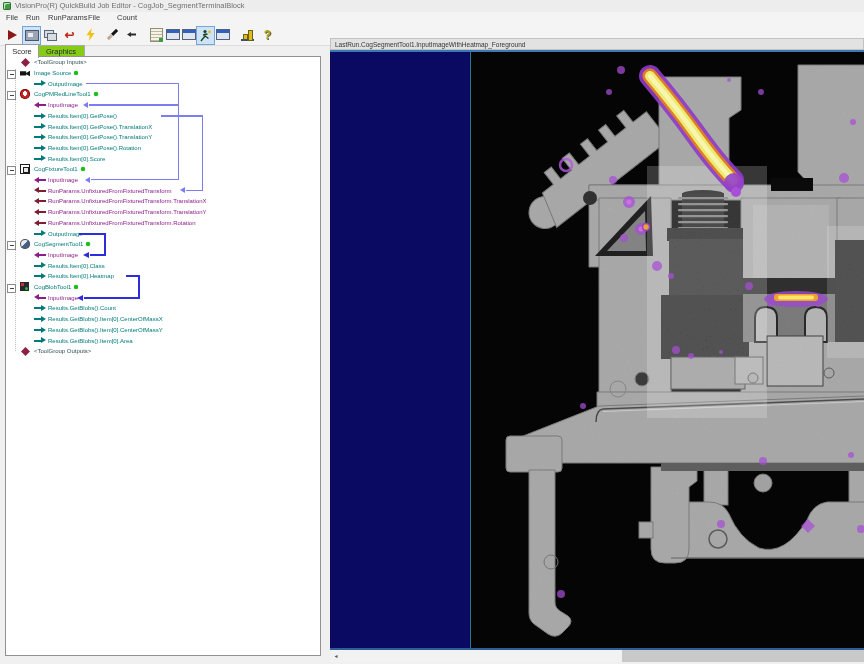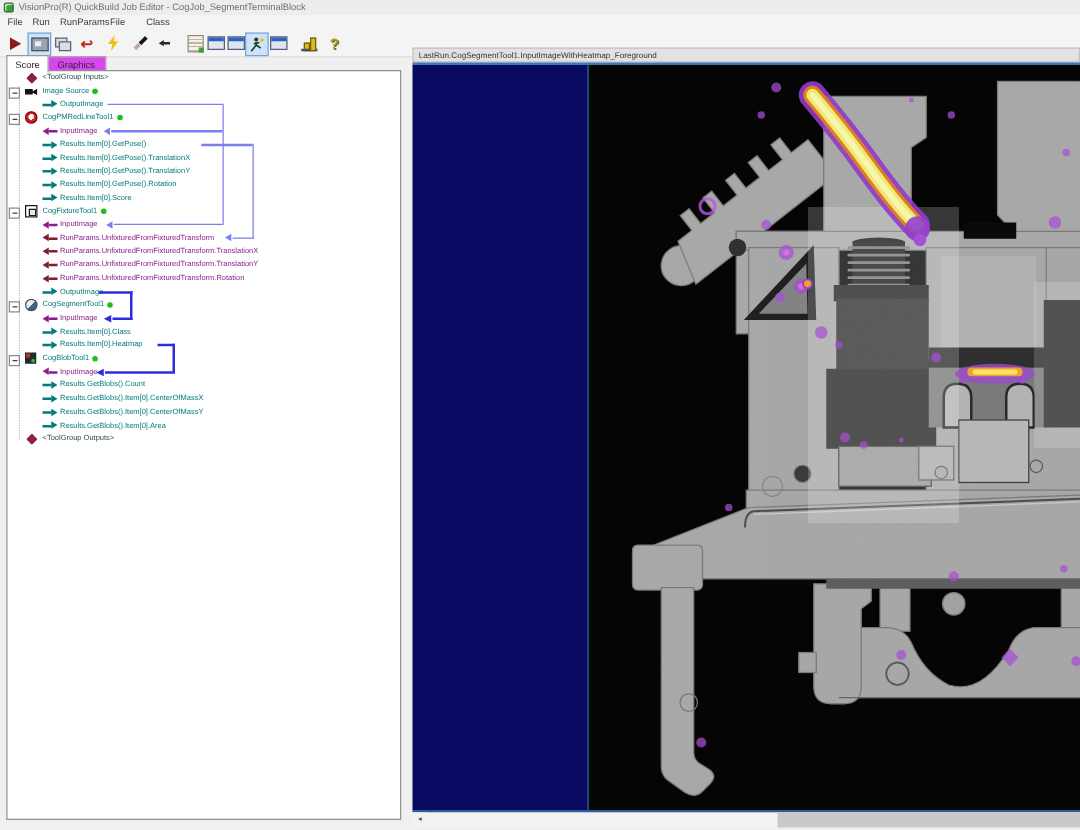--- a/index.html
+++ b/index.html
@@ -34,21 +34,21 @@
   .chartic{width:13px;height:12px;position:relative;}
   .chartic:before{content:"";position:absolute;left:2px;top:5px;width:3px;height:5px;background:#e3bb16;border:1px solid #6b6114;}
   .chartic:after{content:"";position:absolute;left:7px;top:1px;width:3px;height:9px;background:#e3bb16;border:1px solid #6b6114;}
   .chartic i{position:absolute;left:0;bottom:0;width:13px;height:2px;background:#44506a;}
   .help-q{font-size:12px;font-weight:bold;color:#b0a017;text-shadow:1px 1px 0 #6a6230;}
   .undo{font-size:12px;font-weight:bold;color:#c22a18;line-height:1;}
 
   
   .tab{position:absolute;font-size:7.5px;color:#2a2a2a;text-align:center;}
   #tab-tools{left:5px;top:44px;width:32px;height:13px;background:#ffffff;border:1px solid #9a9a9a;border-bottom:none;line-height:13px;z-index:3;}
-  #tab-graphics{left:37px;top:45px;width:46px;height:12px;background:#d946ef;border:1px solid #ababab;border-bottom:none;line-height:12px;}
+  #tab-graphics{left:37px;top:45px;width:46px;height:12px;background:#84cc16;border:1px solid #ababab;border-bottom:none;line-height:12px;}
   #treebox{left:5px;top:56px;width:314px;height:598px;background:#ffffff;border:1px solid #919191;z-index:2;}
   #guide{left:9px;top:12px;height:282px;border-left:1px dotted #bdbdbd;}
   .trow{position:absolute;left:0;height:10.7px;display:flex;align-items:center;white-space:nowrap;}
   .tlabel{font-size:6px;line-height:1;}
   .c-teal{color:#007a7a;} .c-purple{color:#8b1d8b;} .c-maroon{color:#7e1e30;} .c-gray{color:#2f4f4f;}
   .expbox{position:absolute;left:1px;top:2px;width:7px;height:7px;background:#fff;border:1px solid #8a8a8a;}
   .expbox:before{content:"";position:absolute;left:1.5px;top:3px;width:4px;height:1px;background:#444;}
   .ticon{position:absolute;left:14px;width:10px;height:10px;}
   .i-group{left:15px;top:1px;width:9px;height:9px;background:#8b2040;clip-path:polygon(50% 0,100% 50%,50% 100%,0 50%);}
   .i-camera{top:1.5px;height:8px;background:#151515;clip-path:polygon(0 25%,62% 25%,62% 48%,100% 20%,100% 88%,62% 62%,62% 80%,0 80%);}
@@ -91,21 +91,21 @@
   <div class="abs" id="titlebar">
     <div class="abs" id="app-icon"></div>
     <div class="abs" id="title-text">VisionPro(R) QuickBuild Job Editor - CogJob_SegmentTerminalBlock</div>
   </div>
 
   <div class="abs" id="menubar">
     <span class="menu-item" style="left:6px">File</span>
     <span class="menu-item" style="left:26px">Run</span>
     <span class="menu-item" style="left:48px">RunParams</span>
     <span class="menu-item" style="left:88px">File</span>
-    <span class="menu-item" style="left:117px">Class</span>
+    <span class="menu-item" style="left:117px">Count</span>
   </div>
 
   <div class="abs" id="toolbar">
     <div class="tbtn" style="left:4px">
         <div class="tri-play"></div>
       </div>
     <div class="tbtn sel" style="left:22px">
         <div class="mini-cam"></div>
       </div>
     <div class="tbtn" style="left:41px">

